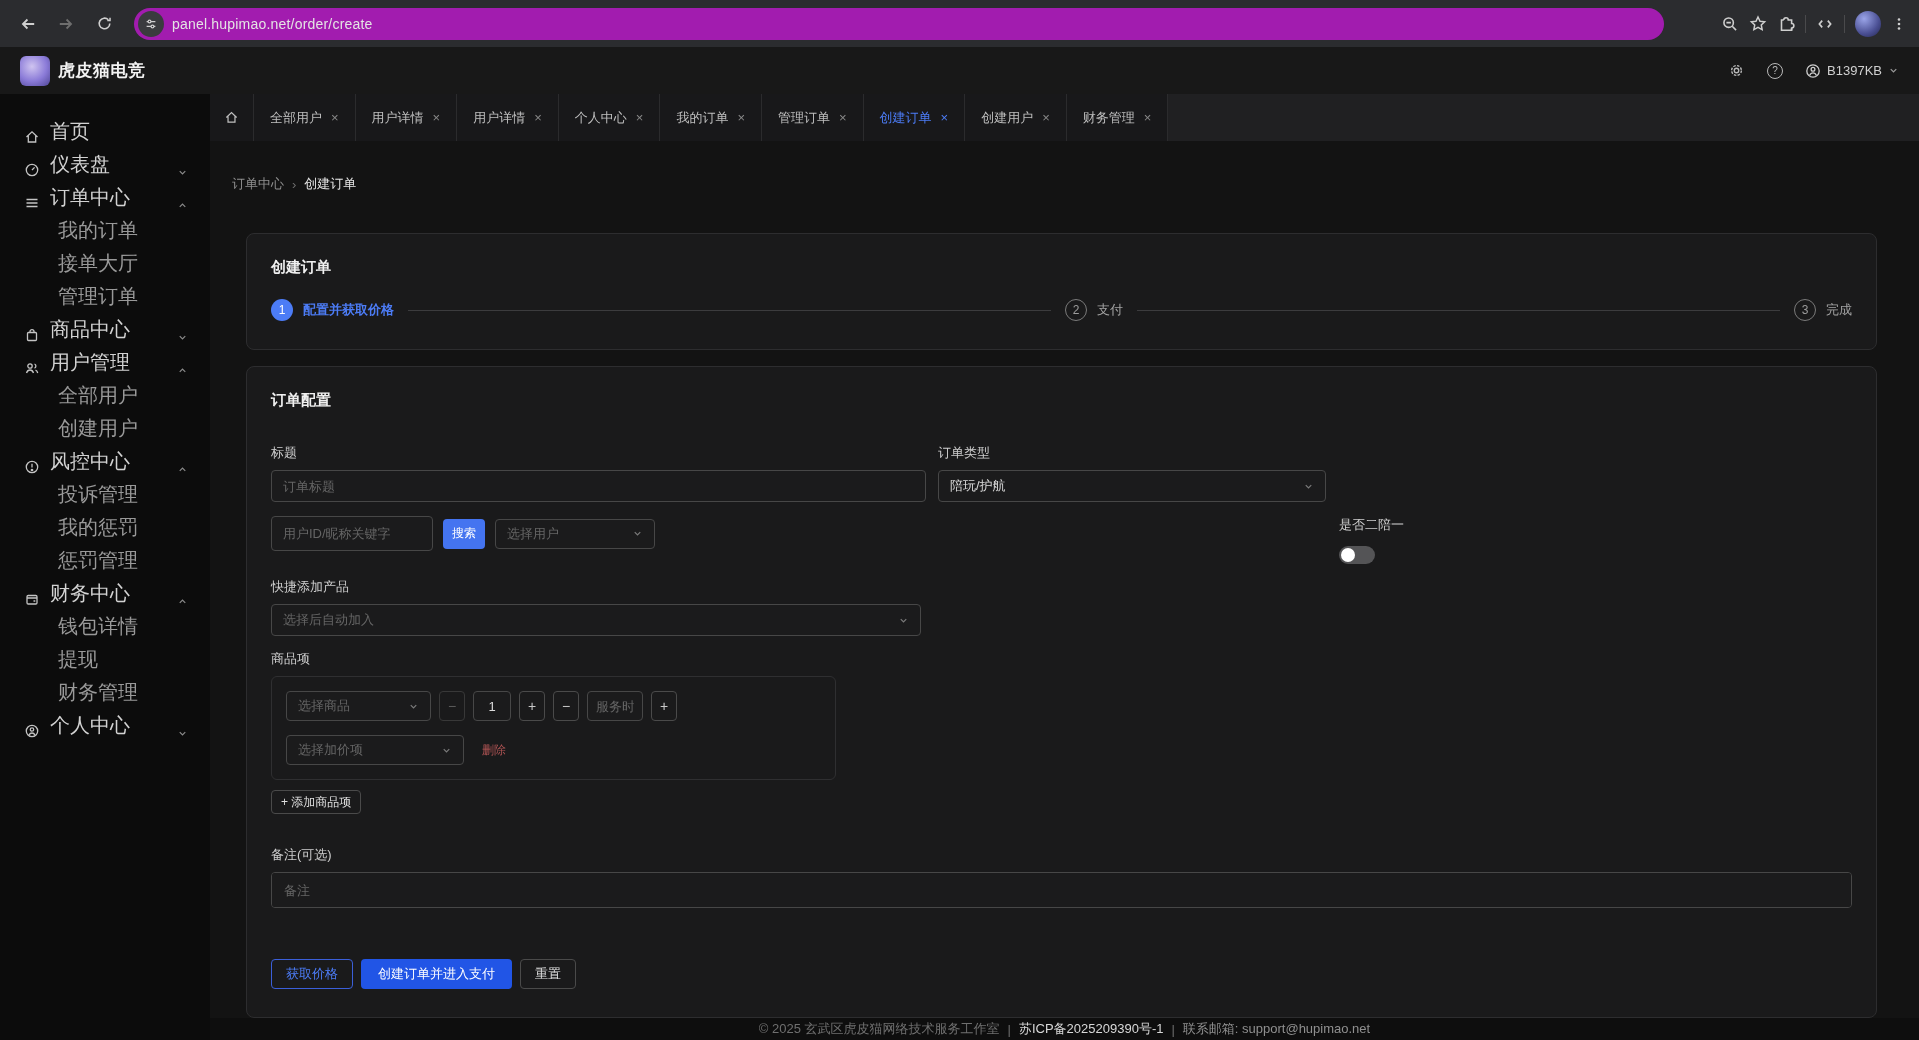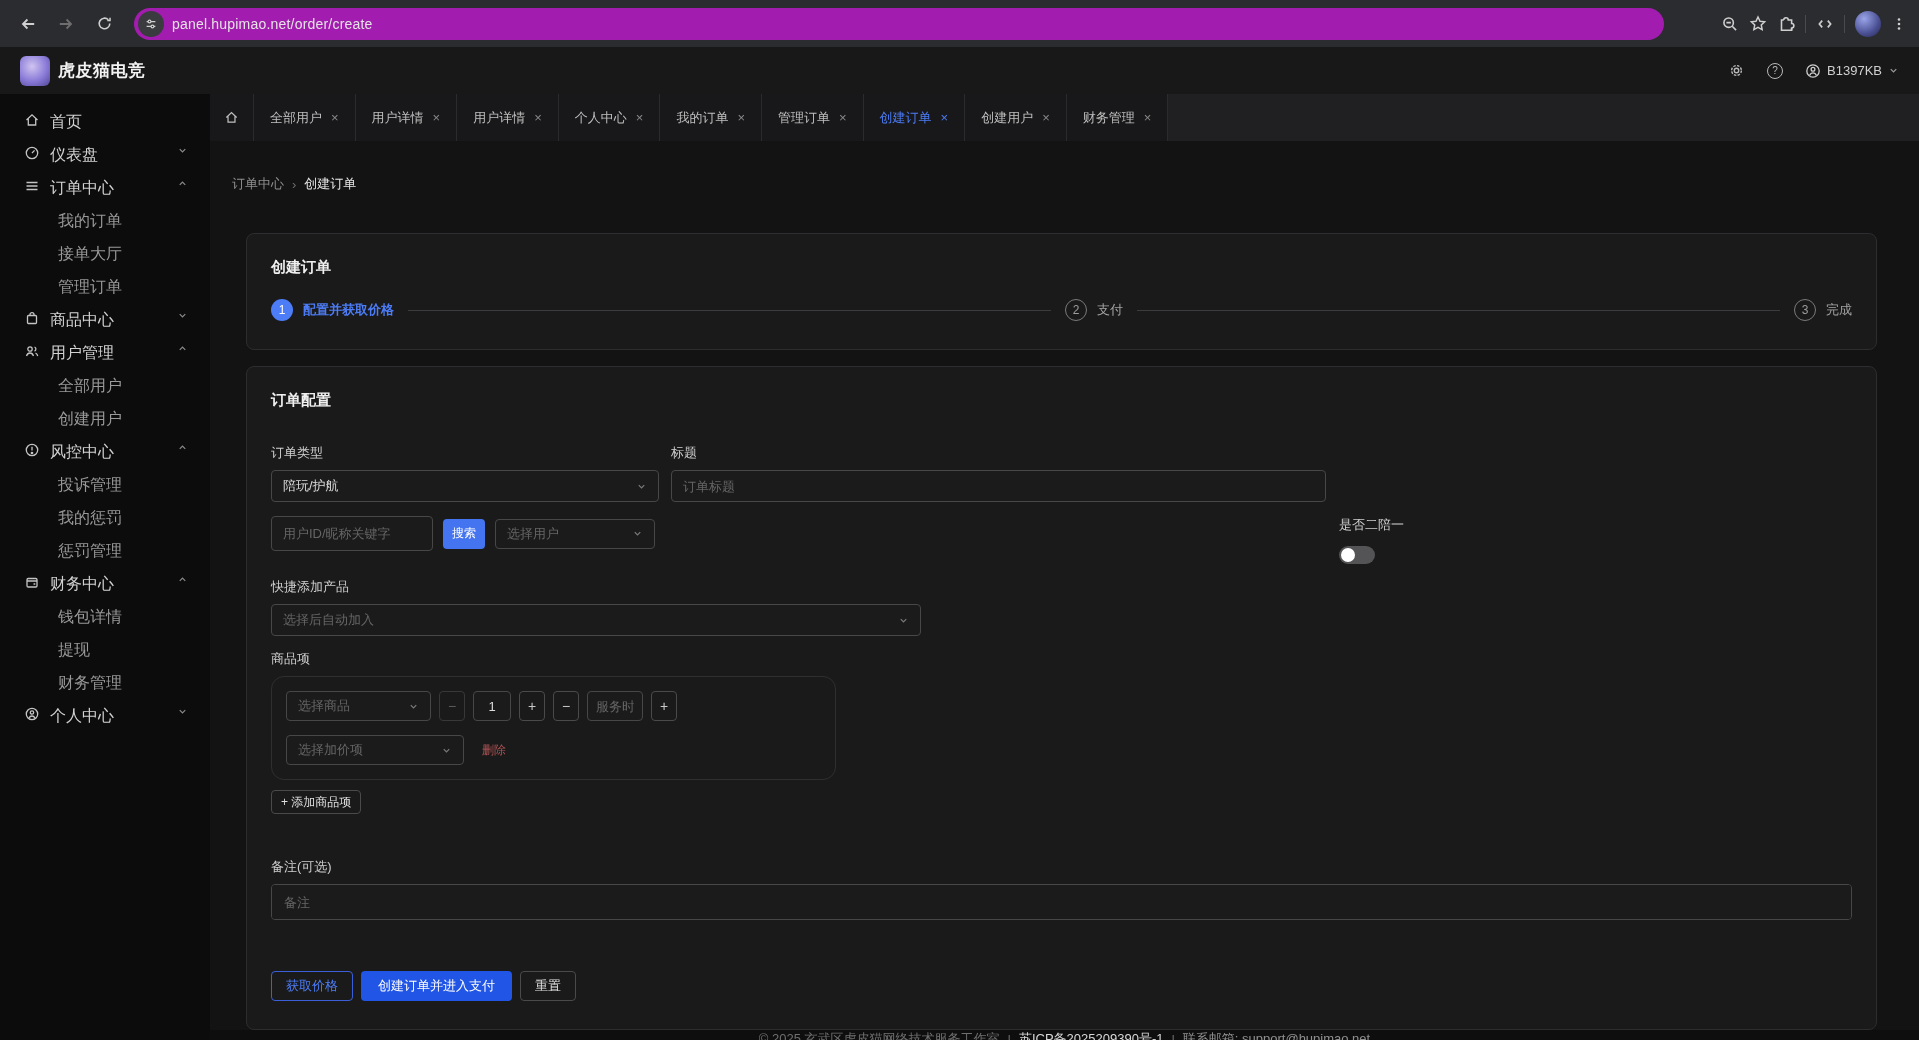--- a/index.html
+++ b/index.html
@@ -21,21 +21,21 @@
   .appheader { height:47px; background:#181818; display:flex; align-items:center; padding:0 20px; }
   .logo { width:30px; height:30px; border-radius:6px; background:radial-gradient(circle at 40% 35%,#cfc4f0,#8b7bd8 55%,#4f4696); margin-right:8px; }
   .app-title { font-size:17px; font-weight:bold; color:#f2f2f2; letter-spacing:.5px; }
   .header-right { margin-left:auto; display:flex; align-items:center; gap:22px; }
   .help-badge { width:16px; height:16px; border:1.3px solid #b9b9b9; border-radius:50%; color:#b9b9b9; font-size:10px; display:flex; align-items:center; justify-content:center; }
   .user-chip { display:flex; align-items:center; gap:6px; color:#d0d0d0; font-size:13px; }
 
   
   .shell { display:flex; height:946px; }
   .sidebar { width:210px; background:#0c0c0c; padding-top:18px; flex:none; }
-  .side-item { height:33px; display:flex; align-items:flex-start; gap:10px; padding:0 24px; color:#d2d2d2; font-size:16px; cursor:pointer; position:relative; }
+  .side-item { height:33px; display:flex; align-items:flex-end; gap:10px; padding:0 24px; color:#d2d2d2; font-size:20px; cursor:pointer; position:relative; }
   .side-item .chev { position:absolute; right:22px; }
   .side-sub { padding-left:58px; color:#999999; }
   .main { flex:1; display:flex; flex-direction:column; }
 
   
   .tabstrip { height:47px; background:#202022; display:flex; align-items:stretch; overflow:hidden; }
   .tab { background:#18181a; border-right:1px solid #2b2b2d; display:flex; align-items:center; gap:9px; padding:0 16px; color:#bfbfbf; font-size:13px; cursor:pointer; white-space:nowrap; }
   .tab.home { width:44px; justify-content:center; padding:0; }
   .tab .x { color:#8a8a8a; font-size:13px; }
   .tab.active { color:#4c7cf6; }
@@ -64,21 +64,21 @@
   .select { justify-content:space-between; gap:8px; cursor:pointer; }
   .select .ph, .ph { color:#656565; }
   input, textarea { background:#1b1b1c; border:1px solid #474747; border-radius:4px; color:#dcdcdc; font-size:13px; padding:0 11px; font-family:inherit; outline:none; }
   input::placeholder, textarea::placeholder { color:#656565; }
   .form-row { margin-top:14px; }
   .row-flex { display:flex; }
   .btn { border-radius:4px; font-size:13px; display:flex; align-items:center; justify-content:center; cursor:pointer; border:1px solid transparent; }
   .btn-search { width:42px; height:30px; background:#4474f0; color:#fff; font-size:12px; }
   .toggle { width:36px; height:18px; border-radius:9px; background:#545456; position:relative; cursor:pointer; margin-top:12px; }
   .toggle .knob { position:absolute; left:2px; top:2px; width:14px; height:14px; border-radius:50%; background:#fff; }
-  .items-box { width:565px; border:1px solid #2f2f31; border-radius:13px; padding:14px; }
+  .items-box { width:565px; border:1px solid #2f2f31; border-radius:6px; padding:14px; }
   .mini-btn { width:26px; height:30px; border:1px solid #4a4a4a; border-radius:4px; background:transparent; color:#c9c9c9; font-size:14px; display:flex; align-items:center; justify-content:center; cursor:pointer; }
   .mini-btn.disabled { border-color:#383838; color:#5c5c5c; }
   .del-link { color:#b05454; font-size:12px; margin-left:18px; cursor:pointer; }
   .add-item-btn { margin-top:10px; height:24px; padding:0 9px; border:1px solid #4a4a4a; background:transparent; color:#e0e0e0; font-size:12px; border-radius:4px; display:inline-flex; align-items:center; cursor:pointer; }
   .remark-area { width:100%; height:36px; resize:none; padding:9px 12px; }
   .actions { display:flex; gap:8px; margin-top:48px; }
   .btn-outline-primary { height:30px; padding:0 14px; background:transparent; border-color:#3b5fd9; color:#4c7cf6; }
   .btn-primary { height:30px; padding:0 16px; background:#2155e6; color:#fff; }
   .btn-default { height:30px; padding:0 14px; background:transparent; border-color:#4a4a4a; color:#e0e0e0; }
 
@@ -406,34 +406,34 @@
             <span class="step-circle">3</span>
             <span class="step-label">完成</span>
           </div>
         </div>
       </section>
 
       <section class="card form-card">
         <div class="card-title">订单配置</div>
 
         <div class="row-flex" style="margin-top:34px; gap:12px;">
+          <div style="width:655px;">
+            <div class="flabel">标题</div>
+            <input style="width: 100%; height: 32px;" placeholder="订单标题">
+          </div>
           <div style="width:388px;">
             <div class="flabel">订单类型</div>
             <div class="ctrl select">
               <span>陪玩/护航</span>
               <span class="icon">
                   <svg width="11" height="11" viewBox="0 0 16 16" fill="none" stroke="#7a7a7a" stroke-width="1.8">
                     <path d="M4 6l4 4 4-4"></path>
                   </svg>
                 </span>
             </div>
-          </div>
-          <div style="width:655px;">
-            <div class="flabel">标题</div>
-            <input style="width: 100%; height: 32px;" placeholder="订单标题">
           </div>
         </div>
 
         <div class="form-row row-flex">
           <div style="width:1068px;">
             <div class="row-flex" style="gap:10px; align-items:center;">
               <input style="width: 162px; height: 35px;" placeholder="用户ID/昵称关键字">
               <div class="btn btn-search">搜索</div>
               <div class="ctrl select" style="width:160px; height:30px;">
                 <span class="ph">选择用户</span>
@@ -492,21 +492,21 @@
                       <path d="M4 6l4 4 4-4"></path>
                     </svg>
                   </span>
               </div>
               <span class="del-link">删除</span>
             </div>
           </div>
           <div class="add-item-btn">+ 添加商品项</div>
         </div>
 
-        <div style="margin-top:44px;">
+        <div style="margin-top:32px;">
           <div class="flabel">备注(可选)</div>
           <textarea class="remark-area" placeholder="备注" style=""></textarea>
         </div>
 
         <div class="actions">
           <div class="btn btn-outline-primary">获取价格</div>
           <div class="btn btn-primary">创建订单并进入支付</div>
           <div class="btn btn-default">重置</div>
         </div>
       </section>

